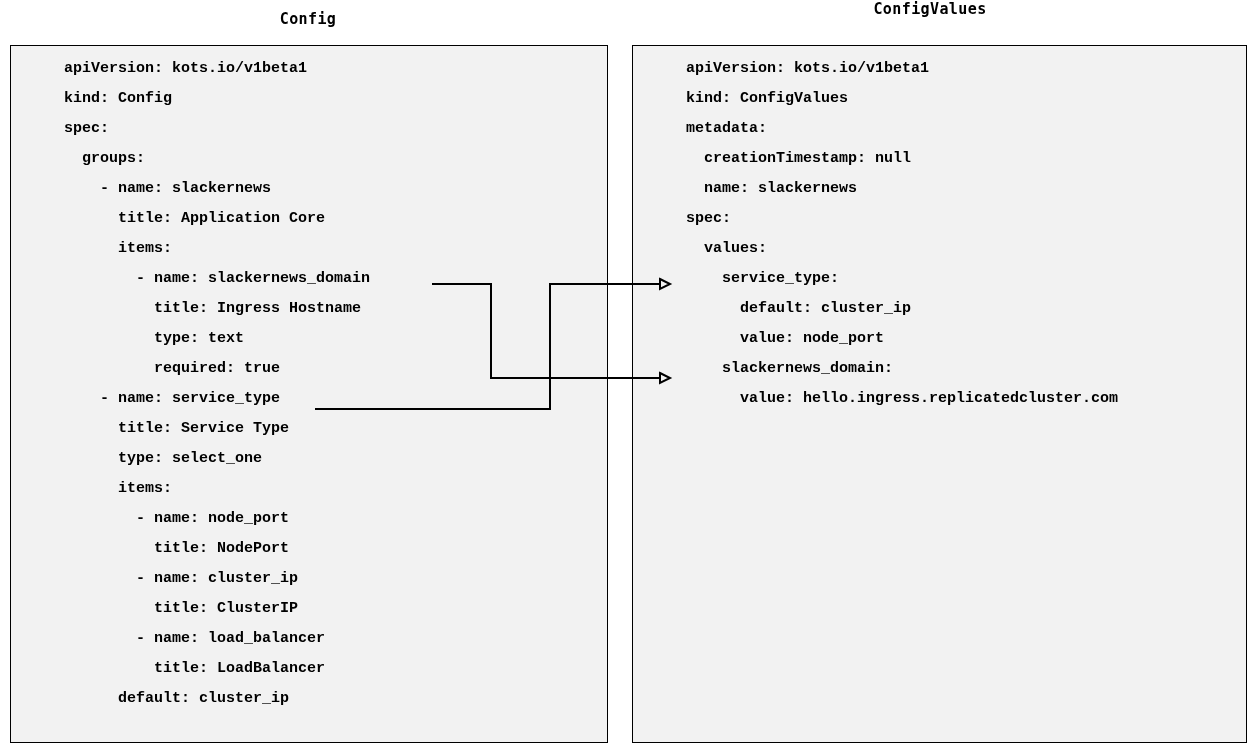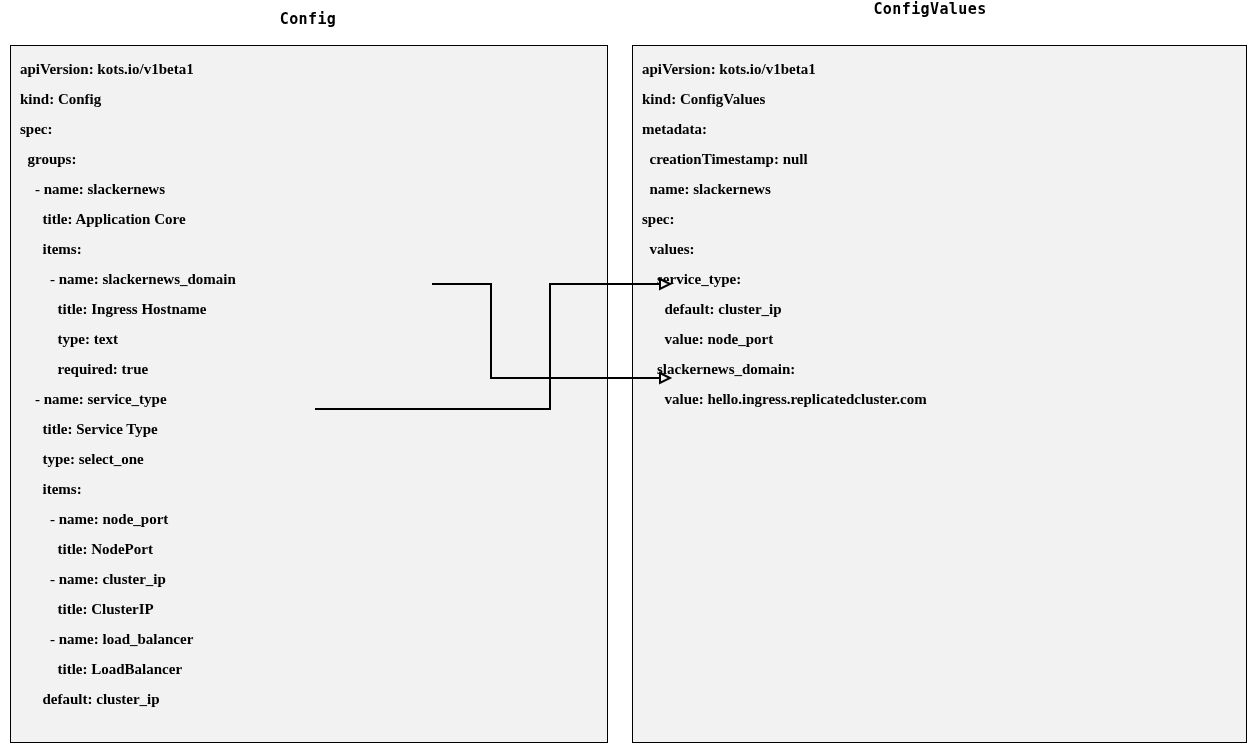--- a/index.html
+++ b/index.html
@@ -37,21 +37,22 @@
     font-size:15px;
     font-weight:bold;
     line-height:30px;
     color:#000000;
     white-space:pre;
     letter-spacing:0px;
   }
   .code-line{
     height:30px;
     white-space:pre;
-    font-family:Liberation Serif, serif;
+    font-family:Liberation Mono, monospace;
+    margin-left:44px;
   }
 
   #connector-layer{
     position:absolute;left:0;top:0;width:1258px;height:756px;
     pointer-events:none;
     overflow:visible;
   }
 </style>
 </head>
 <body>

